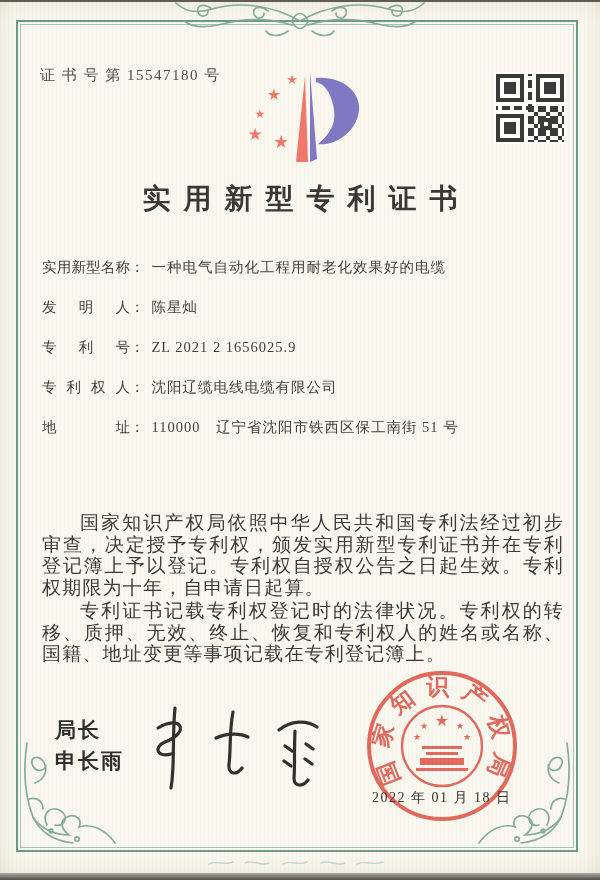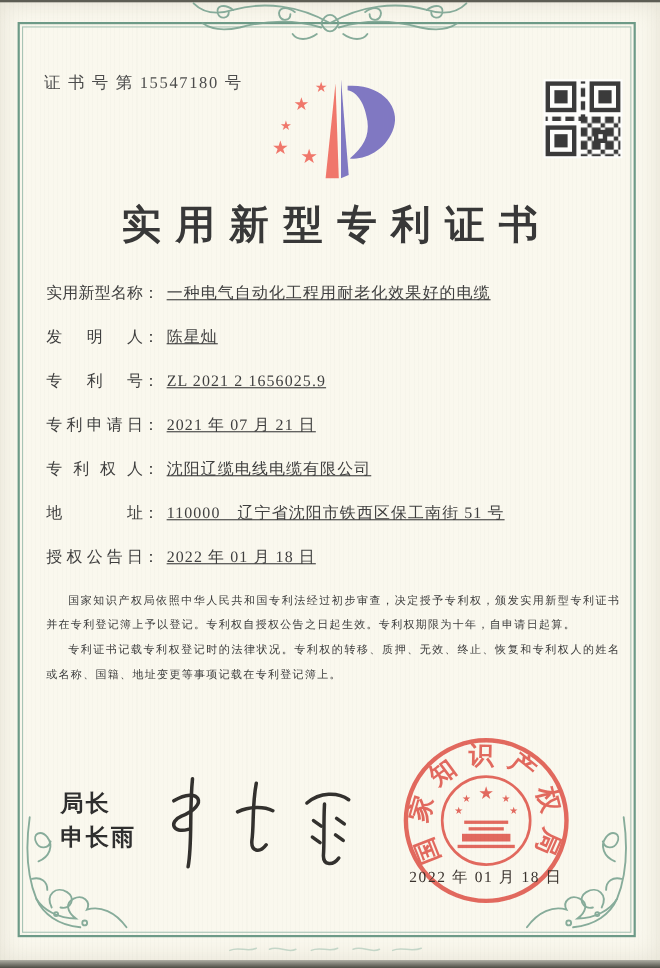--- a/index.html
+++ b/index.html
@@ -31,34 +31,34 @@
   .ornament-top{ left:50%; top:-3px; transform:translateX(-50%); z-index:2;}
   .corner-bl{ left:17px; bottom:29px; z-index:2;}
   .corner-br{ right:23px; bottom:29px; transform:scaleX(-1); z-index:2;}
   .ghost-marks{ left:205px; top:856px; z-index:2; opacity:.55;}
 
   .cert-no{ left:40px; top:66px; font-size:15px; letter-spacing:1.5px; color:#4c4c4c; z-index:3;text-align:center;}
   .logo{ left:236px; top:56px; z-index:3;}
   .qr{ left:494px; top:72px; z-index:3;}
 
   .title{ left:0; right:0; top:180px; text-align:center;
-    font-size:36px; font-weight:bold; letter-spacing:13px; text-indent:13px;
+    font-size:28px; font-weight:bold; letter-spacing:13px; text-indent:13px;
     color:#383838; z-index:3;}
 
   .fields{ left:42px; right:34px; top:256px; z-index:3;
     font-size:14.5px; color:#3f3f3f;}
   .frow{ line-height:22px; margin-bottom:18px; white-space:nowrap;}
   .flabel{ display:inline-block; width:88px; text-align:justify; text-align-last:justify; vertical-align:top;}
   .fcolon{ display:inline-block; margin-right:7px;}
-  .fvalue{ letter-spacing:1px;text-decoration:underline;}
+  .fvalue{ letter-spacing:1px;}
   .frow.double{ display:flex; }
   .gfield-first{ width:294px; }
 
-  .paras{ left:42px; right:36px; top:536px; z-index:3;
-    font-size:10px; line-height:21.5px; letter-spacing:1.2px;
+  .paras{ left:42px; right:36px; top:512px; z-index:3;
+    font-size:19px; line-height:21.5px; letter-spacing:1.2px;
     color:#3b3b3b; text-align:justify;}
   .paras p{ text-indent:2em; margin-bottom:2px;}
 
   .signer{ left:55px; top:715px; z-index:3; font-size:21px; font-weight:600;
     color:#2f2f2f; line-height:31px; letter-spacing:2px;}
   .signature{ left:145px; top:698px; z-index:3;}
 
   .seal{ left:358px; top:660px; z-index:4; opacity:.87; mix-blend-mode:multiply;}
   .seal-date{ left:372px; top:789px; z-index:5; font-size:14px;
     color:#3a332e; letter-spacing:1.5px;}
@@ -184,32 +184,26 @@
   <div class="frow">
     <span class="flabel">实用新型名称</span><span class="fcolon">：</span><span class="fvalue">一种电气自动化工程用耐老化效果好的电缆</span>
   </div>
   <div class="frow">
     <span class="flabel">发明人</span><span class="fcolon">：</span><span class="fvalue">陈星灿</span>
   </div>
   <div class="frow">
     <span class="flabel">专利号</span><span class="fcolon">：</span><span class="fvalue">ZL 2021 2 1656025.9</span>
   </div>
   <div class="frow">
-    <span class="flabel">专利申请日</span><span class="fcolon">：</span><span class="fvalue">2021 年 07 月 21 日</span>
-  </div>
-  <div class="frow">
     <span class="flabel">专利权人</span><span class="fcolon">：</span><span class="fvalue">沈阳辽缆电线电缆有限公司</span>
   </div>
   <div class="frow">
     <span class="flabel">地址</span><span class="fcolon">：</span><span class="fvalue">110000　辽宁省沈阳市铁西区保工南街 51 号</span>
   </div>
   <div class="frow double">
-    <div class="gfield-first">
-      <span class="flabel">授权公告日</span><span class="fcolon">：</span><span class="fvalue">2022 年 01 月 18 日</span>
-    </div>
   </div>
 </div>
 
 <div class="abs paras">
   <p>国家知识产权局依照中华人民共和国专利法经过初步审查，决定授予专利权，颁发实用新型专利证书并在专利登记簿上予以登记。专利权自授权公告之日起生效。专利权期限为十年，自申请日起算。</p>
   <p>专利证书记载专利权登记时的法律状况。专利权的转移、质押、无效、终止、恢复和专利权人的姓名或名称、国籍、地址变更等事项记载在专利登记簿上。</p>
 </div>
 
 <div class="abs signer">
   <div>局长</div>

